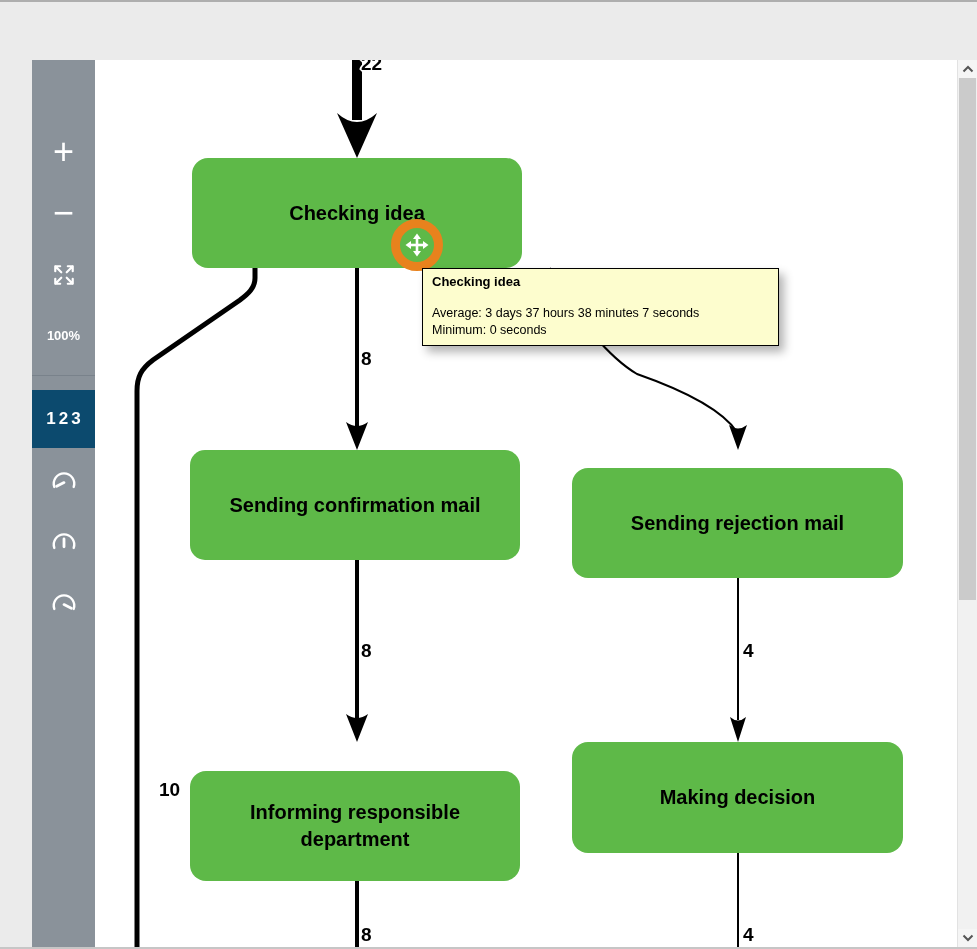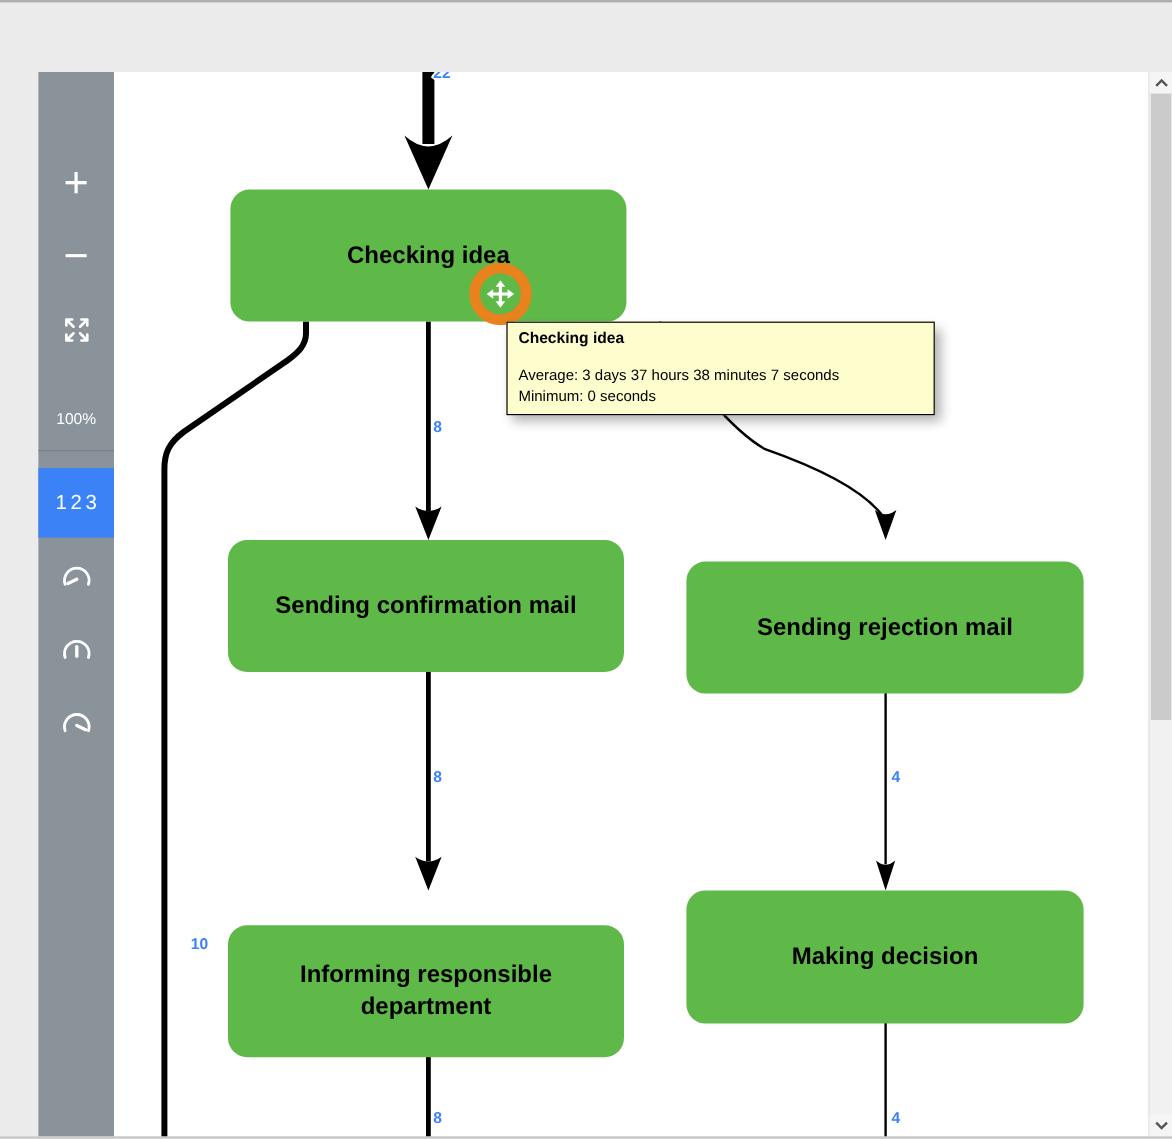--- a/index.html
+++ b/index.html
@@ -9,41 +9,41 @@
   #stage { position:absolute; left:0; top:0; width:977px; height:949px; background:#ebebeb; }
   .top-border { position:absolute; left:0; top:0; width:977px; height:2px; background:#aeaeae; }
   .bottom-strip { position:absolute; left:0; top:947px; width:977px; height:2px; background:#c6c6c6; }
 
   
   .sidebar { position:absolute; left:32px; top:60px; width:63px; height:887px; background:#8a929a; }
   .sb-btn { width:63px; display:flex; align-items:center; justify-content:center; color:#fff; cursor:pointer; }
   .sb-plus   { position:absolute; top:70px;  height:44px; font-size:36px; font-weight:400; }
   .sb-minus  { position:absolute; top:131px; height:44px; font-size:36px; font-weight:400; }
   .sb-expand { position:absolute; top:193px; height:44px; }
-  .sb-zoom   { position:absolute; top:274px; height:28px; font-size:13px; font-weight:normal; }
+  .sb-zoom   { position:absolute; top:261px; height:28px; font-size:13px; font-weight:bold; }
   .sb-divider{ position:absolute; top:315px; left:0; width:63px; height:1px; background:#79828b; }
-  .sb-freq   { position:absolute; top:330px; height:58px; background:#3b82f6; font-size:17px; font-weight:normal; letter-spacing:3px; padding-left:3px; }
+  .sb-freq   { position:absolute; top:330px; height:58px; background:#0c4a6e; font-size:17px; font-weight:bold; letter-spacing:3px; padding-left:3px; }
   .sb-gauge1 { position:absolute; top:405px; height:32px; }
   .sb-gauge2 { position:absolute; top:466px; height:32px; }
   .sb-gauge3 { position:absolute; top:527px; height:32px; }
 
   
   .canvas { position:absolute; left:95px; top:60px; width:862px; height:887px; background:#ffffff; overflow:hidden; }
   .edges-svg { position:absolute; left:0; top:0; z-index:1; }
 
   .node { position:absolute; background:#5eb948; border-radius:16px; display:flex; align-items:center;
           justify-content:center; text-align:center; font-size:20px; font-weight:bold; color:#000;
           line-height:27px; padding:0 28px; z-index:10; cursor:pointer; }
   .n-checking { left:97px;  top:98px;  width:330px; height:110px; }
-  .n-confirm  { left:95px;  top:390px; width:330px; height:110px; }
+  .n-confirm  { left:95px;  top:390px; width:330px; height:110px;border-radius:15px; }
   .n-reject   { left:477px; top:408px; width:331px; height:110px; }
   .n-inform   { left:95px;  top:711px; width:330px; height:110px; }
   .n-decision { left:477px; top:682px; width:331px; height:111px; }
 
-  .edge-label { position:absolute; z-index:6; font-size:13px; font-weight:bold; color:#3b82f6;
+  .edge-label { position:absolute; z-index:6; font-size:19px; font-weight:bold; color:#000000;
                 text-shadow:-2px 0 0 #fff, 2px 0 0 #fff, 0 -2px 0 #fff, 0 2px 0 #fff,
                             -1px -1px 0 #fff, 1px 1px 0 #fff, -1px 1px 0 #fff, 1px -1px 0 #fff; }
   .l-in      { left:266px; top:-7px; }
   .l-c2c     { left:266px; top:288px; }
   .l-loop    { left:64px;  top:719px; }
   .l-c2i     { left:266px; top:580px; }
   .l-r2d     { left:648px; top:580px; }
   .l-iout    { left:266px; top:864px; }
   .l-dout    { left:648px; top:864px; }
 

